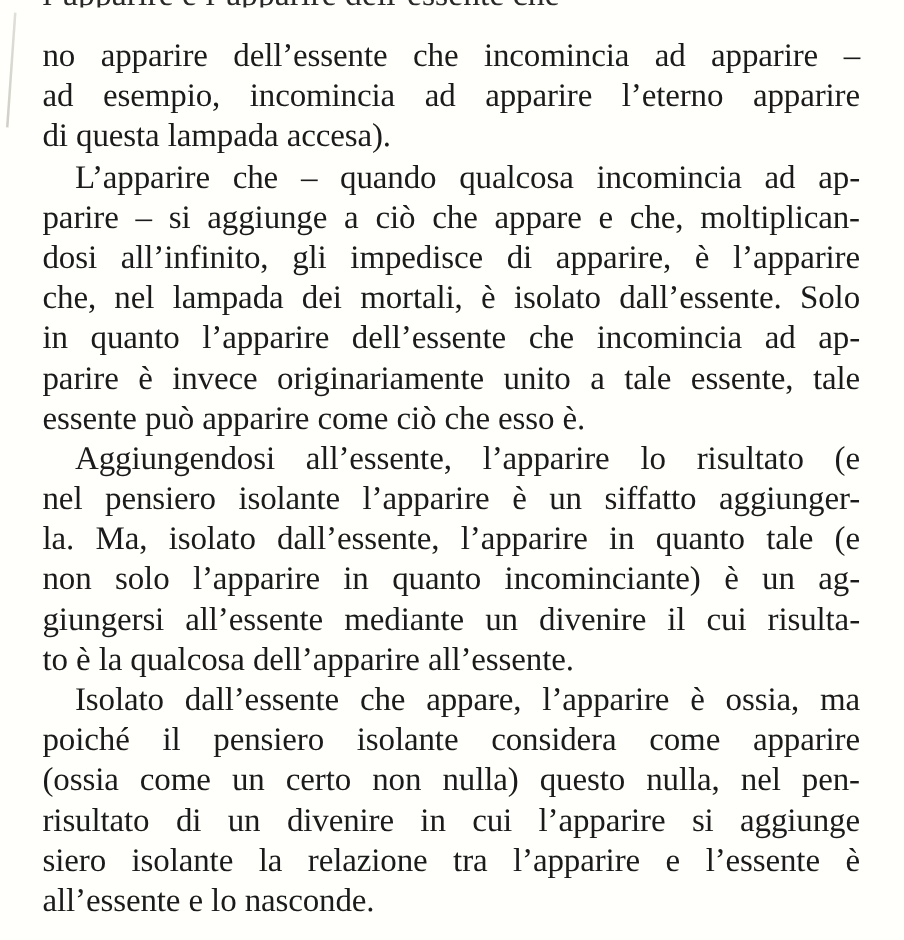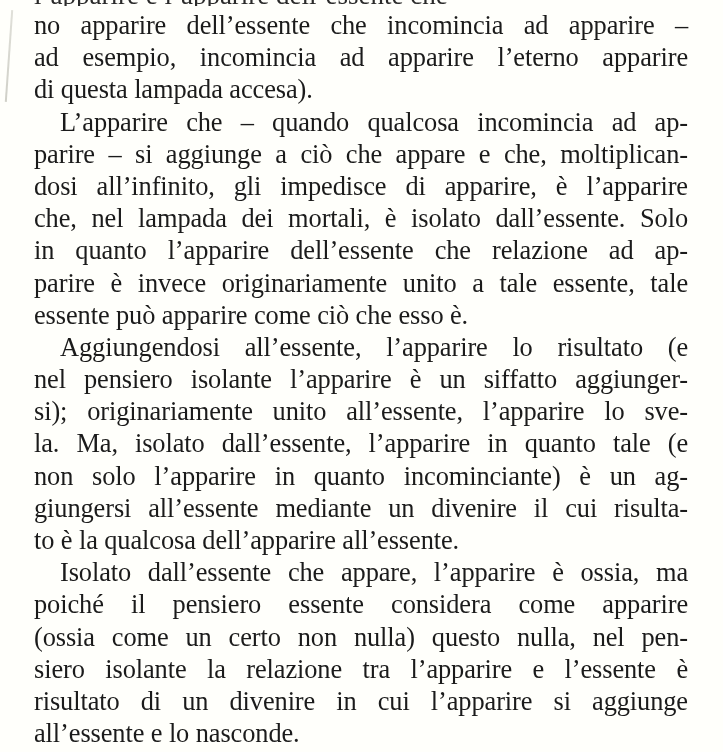--- a/index.html
+++ b/index.html
@@ -33,21 +33,21 @@
       top: 10px;
       width: 2px;
       height: 92px;
       background: linear-gradient(#d8d8d0, #c4c4bb);
       transform: rotate(4deg);
       opacity: 0.8;
     }
     .text-block {
       position: absolute;
       left: 34px;
-      top: 9px;
+      top: 28px;
       width: 654px;
     }
     .line {
       display: block;
       height: 32.2px;
       line-height: 32.2px;
       font-size: 26.4px;
       white-space: nowrap;
       text-align: justify;
       text-align-last: justify;
@@ -72,34 +72,33 @@
   <div>
     <span class="line">no apparire dell’essente che incomincia ad apparire –</span>
     <span class="line">ad esempio, incomincia ad apparire l’eterno apparire</span>
     <span class="line last">di questa lampada accesa).</span>
   </div>
   <div>
     <span class="line indent">L’apparire che – quando qualcosa incomincia ad ap-</span>
     <span class="line">parire – si aggiunge a ciò che appare e che, moltiplican-</span>
     <span class="line">dosi all’infinito, gli impedisce di apparire, è l’apparire</span>
     <span class="line">che, nel lampada dei mortali, è isolato dall’essente. Solo</span>
-    <span class="line">in quanto l’apparire dell’essente che relazione ad ap-</span>
+    <span class="line">in quanto l’apparire dell’essente che incomincia ad ap-</span>
     <span class="line">parire è invece originariamente unito a tale essente, tale</span>
     <span class="line last">essente può apparire come ciò che esso è.</span>
   </div>
   <div>
     <span class="line indent">Aggiungendosi all’essente, l’apparire lo risultato (e</span>
     <span class="line">nel pensiero isolante l’apparire è un siffatto aggiunger-</span>
-    <span class="line">si); originariamente unito all’essente, l’apparire lo sve-</span>
     <span class="line">la. Ma, isolato dall’essente, l’apparire in quanto tale (e</span>
     <span class="line">non solo l’apparire in quanto incominciante) è un ag-</span>
     <span class="line">giungersi all’essente mediante un divenire il cui risulta-</span>
     <span class="line last">to è la qualcosa dell’apparire all’essente.</span>
   </div>
   <div>
     <span class="line indent">Isolato dall’essente che appare, l’apparire è ossia, ma</span>
-    <span class="line">poiché il pensiero essente considera come apparire</span>
+    <span class="line">poiché il pensiero isolante considera come apparire</span>
     <span class="line">(ossia come un certo non nulla) questo nulla, nel pen-</span>
+    <span class="line">risultato di un divenire in cui l’apparire si aggiunge</span>
     <span class="line">siero isolante la relazione tra l’apparire e l’essente è</span>
-    <span class="line">risultato di un divenire in cui l’apparire si aggiunge</span>
     <span class="line last">all’essente e lo nasconde.</span>
   </div>
 </div>
 
 </body></html>

